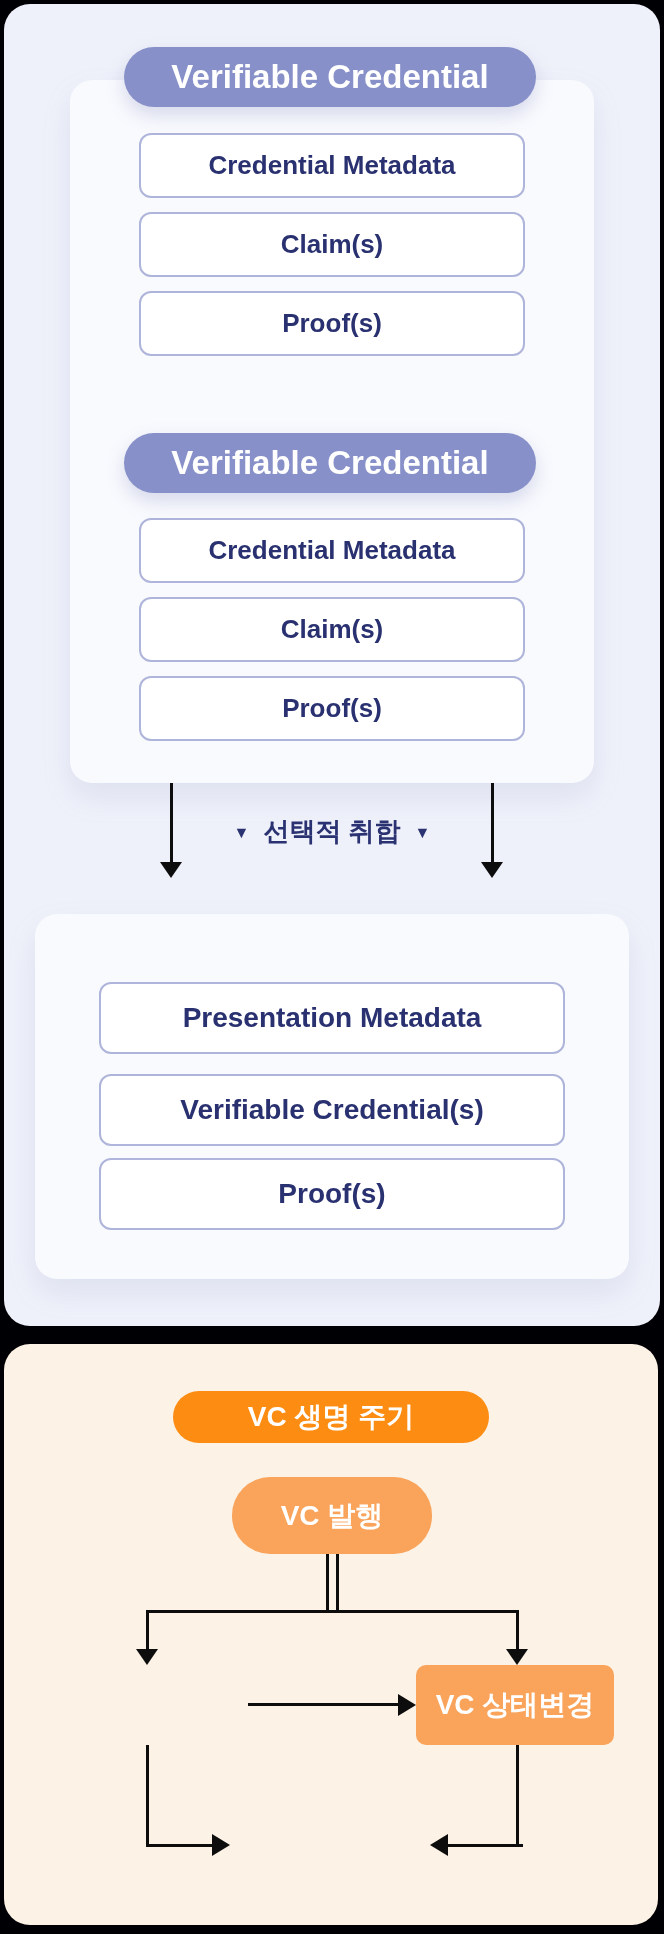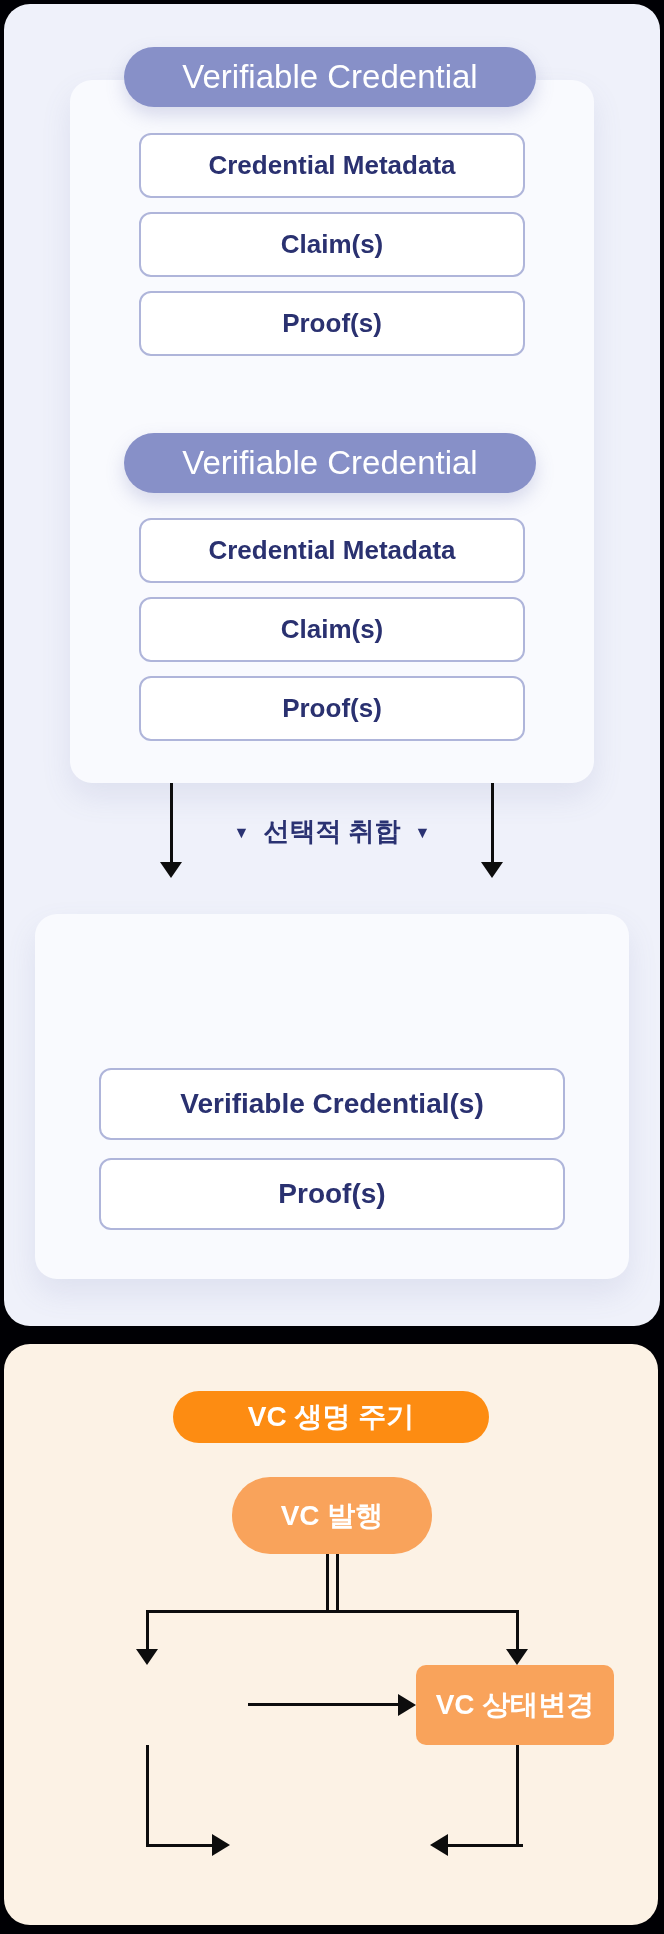--- a/index.html
+++ b/index.html
@@ -23,21 +23,21 @@
   .panel{position:absolute;border-radius:26px;}
   .panel.top{left:4px;top:4px;width:656px;height:1322px;background:var(--panel-lavender);}
   .panel.bottom{left:4px;top:1344px;width:654px;height:581px;background:var(--panel-cream);text-align:right;}
 
   .card{position:absolute;background:var(--card-white);border-radius:22px;
         box-shadow:0 14px 30px rgba(95,105,165,0.12);}
   .vc-card{left:66px;top:76px;width:524px;height:703px;}
   .vp-card{left:31px;top:910px;width:594px;height:365px;}
 
   .pill{position:absolute;display:flex;align-items:center;justify-content:center;
-        color:#fff;font-weight:400;white-space:nowrap;}
+        color:#fff;font-weight:700;white-space:nowrap;}
   .pill.vc{width:412px;height:60px;left:120px;border-radius:30px;background:var(--pill-periwinkle);
            font-size:33px;box-shadow:0 8px 18px rgba(110,120,180,0.25);}
   .pill.vc1{top:43px;}
   .pill.vc2{top:429px;}
   .pill.vp{left:98px;top:876px;width:460px;height:67px;border-radius:34px;
            background:var(--pill-navy);font-size:34px;box-shadow:0 10px 20px rgba(40,50,110,0.25);}
 
   .wbox{position:absolute;background:#fff;border:2px solid var(--box-border);border-radius:12px;
         display:flex;align-items:center;justify-content:center;color:var(--text-navy);
         font-weight:600;white-space:nowrap;}
@@ -94,21 +94,22 @@
     <div class="tri down" style="left:156px;top:858px"></div>
     <div class="tri down" style="left:477px;top:858px"></div>
 
     <div class="agg-label">
       <span class="glyph">▼</span>
       <span>선택적 취합</span>
       <span class="glyph">▼</span>
     </div>
 
     <div class="card vp-card">
-      <div class="wbox" style="top:154px">Verifiable Credential(s)</div>
+      <div class="wbox" style="top:68px">Presentation Metadata</div>
+      <div class="wbox" style="top:160px">Verifiable Credential(s)</div>
       <div class="wbox" style="top:244px">Proof(s)</div>
     </div>
 
   </section>
 
   <section class="panel bottom">
 
     <div class="lc-pill lc-title">VC 생명 주기</div>
 
     <div class="lc-pill lc-node lc-issue">VC 발행</div>

